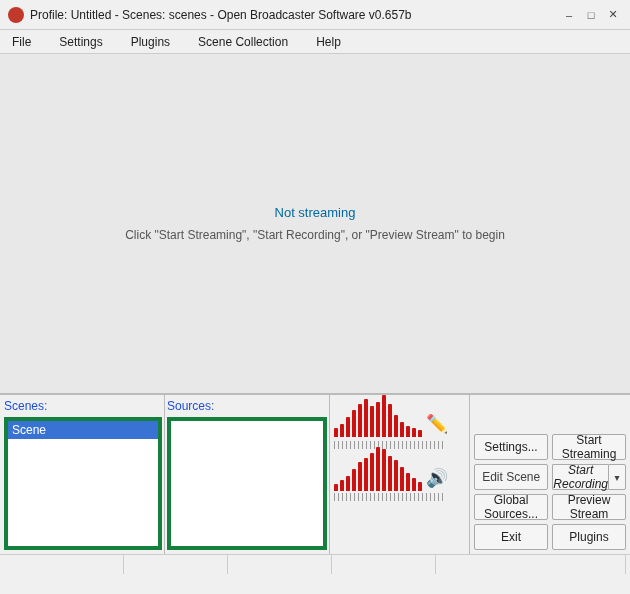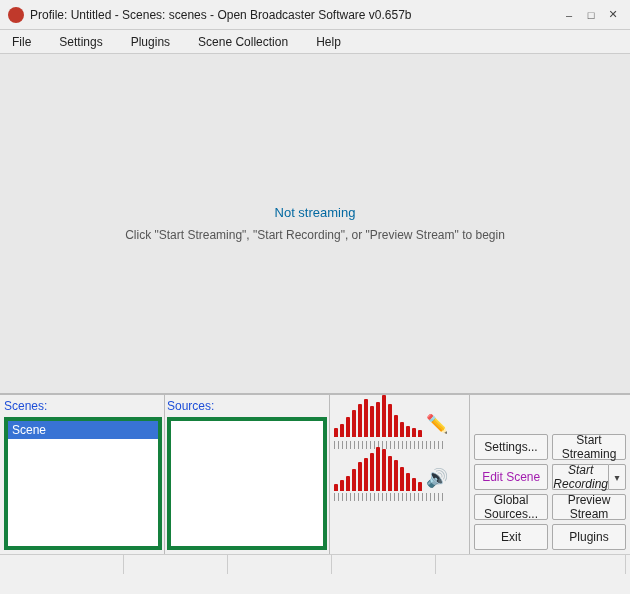--- a/index.html
+++ b/index.html
@@ -136,21 +136,21 @@
       background: #f5f5f5;
       cursor: pointer;
       font-size: 12px;
       color: #222;
       border-radius: 2px;
       display: flex;
       align-items: center;
       justify-content: center;
     }
     .obs-btn:disabled {
-      color: #a21caf;
+      color: #404040;
       cursor: default;
       background: #f5f5f5;
     }
     .btn-split {
       display: flex;
       flex: 1;
     }
     .btn-split-main {
       flex: 1;
       height: 26px;

